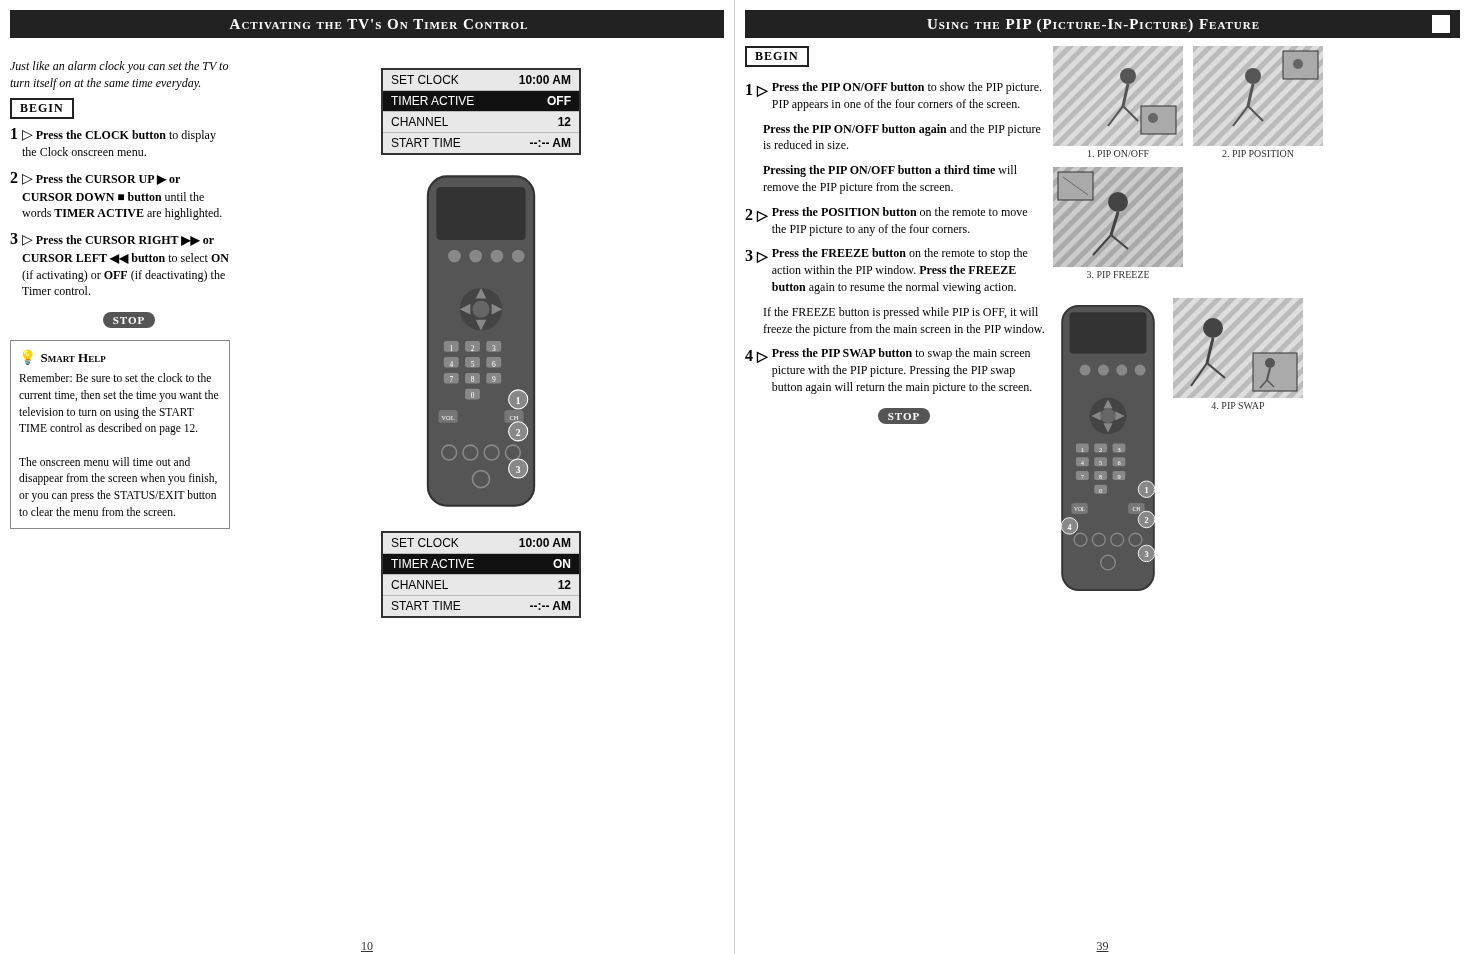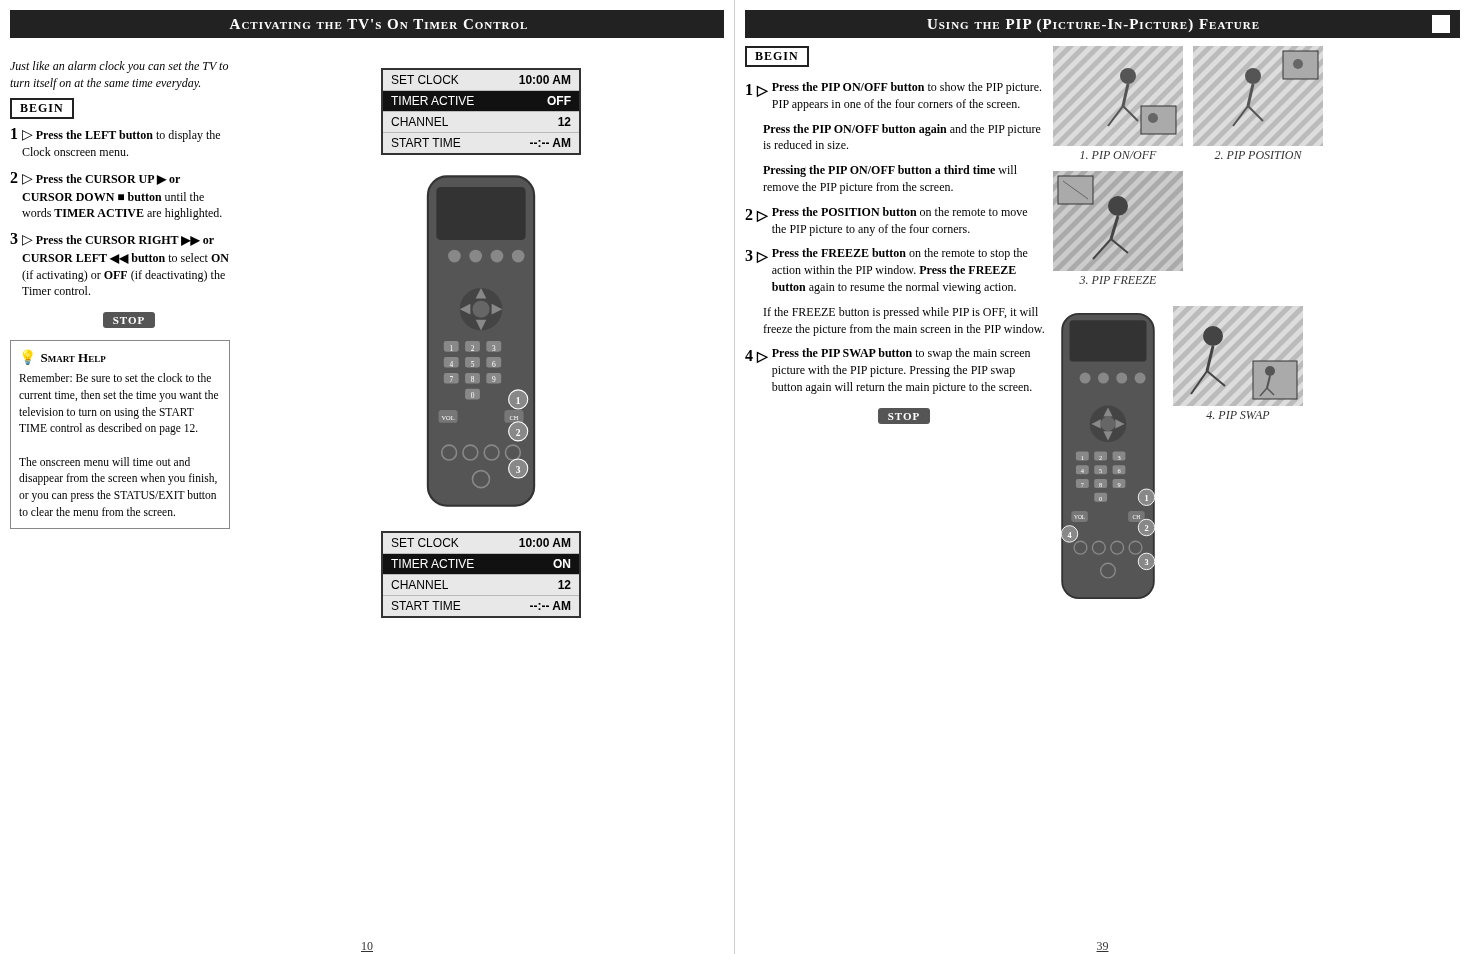--- a/index.html
+++ b/index.html
@@ -110,21 +110,21 @@
       margin-right: 4px;
       margin-top: -2px;
       flex-shrink: 0;
     }
     .stop-box {
       background: #555;
       color: #fff;
       font-weight: bold;
       font-size: 11px;
       padding: 2px 10px;
-      border-radius: 3px;
+      border-radius: 8px;
       display: inline-block;
       margin: 4px 0 4px 18px;
       letter-spacing: 1px;
     }
     
     .smart-help-box {
       border: 1px solid #888;
       padding: 8px;
       margin-top: 8px;
       font-size: 11.5px;
@@ -225,22 +225,21 @@
       gap: 10px;
       justify-content: flex-start;
     }
     .img-box {
       display: flex;
       flex-direction: column;
       align-items: center;
       gap: 2px;
     }
     .img-caption {
-      font-size: 12px;
-      font-style: italic;
+      font-size: 10px;
       color: #333;
     }
     
     .page-num {
       position: absolute;
       bottom: 0;
       font-size: 12px;
       color: #333;
       text-decoration: underline;
     }
@@ -261,21 +260,21 @@
 
     <div class="left-text-col">
       <p class="intro-text">Just like an alarm clock you can set the TV to turn itself on at the same time everyday.</p>
       <div class="begin-box">BEGIN</div>
 
       
       <div class="step">
         <span class="step-num">1</span>
         <span>
           <span style="font-family: serif; font-size:14px;">▷</span>
-          <strong>Press the LEFT button</strong> to display the Clock onscreen menu.
+          <strong>Press the CLOCK button</strong> to display the Clock onscreen menu.
         </span>
       </div>
 
       
       <div class="step">
         <span class="step-num">2</span>
         <span>
           <span style="font-family: serif; font-size:14px;">▷</span>
           <strong>Press the CURSOR UP ▶ or CURSOR DOWN ■ button</strong> until the words <strong>TIMER ACTIVE</strong> are highlighted.
         </span>

